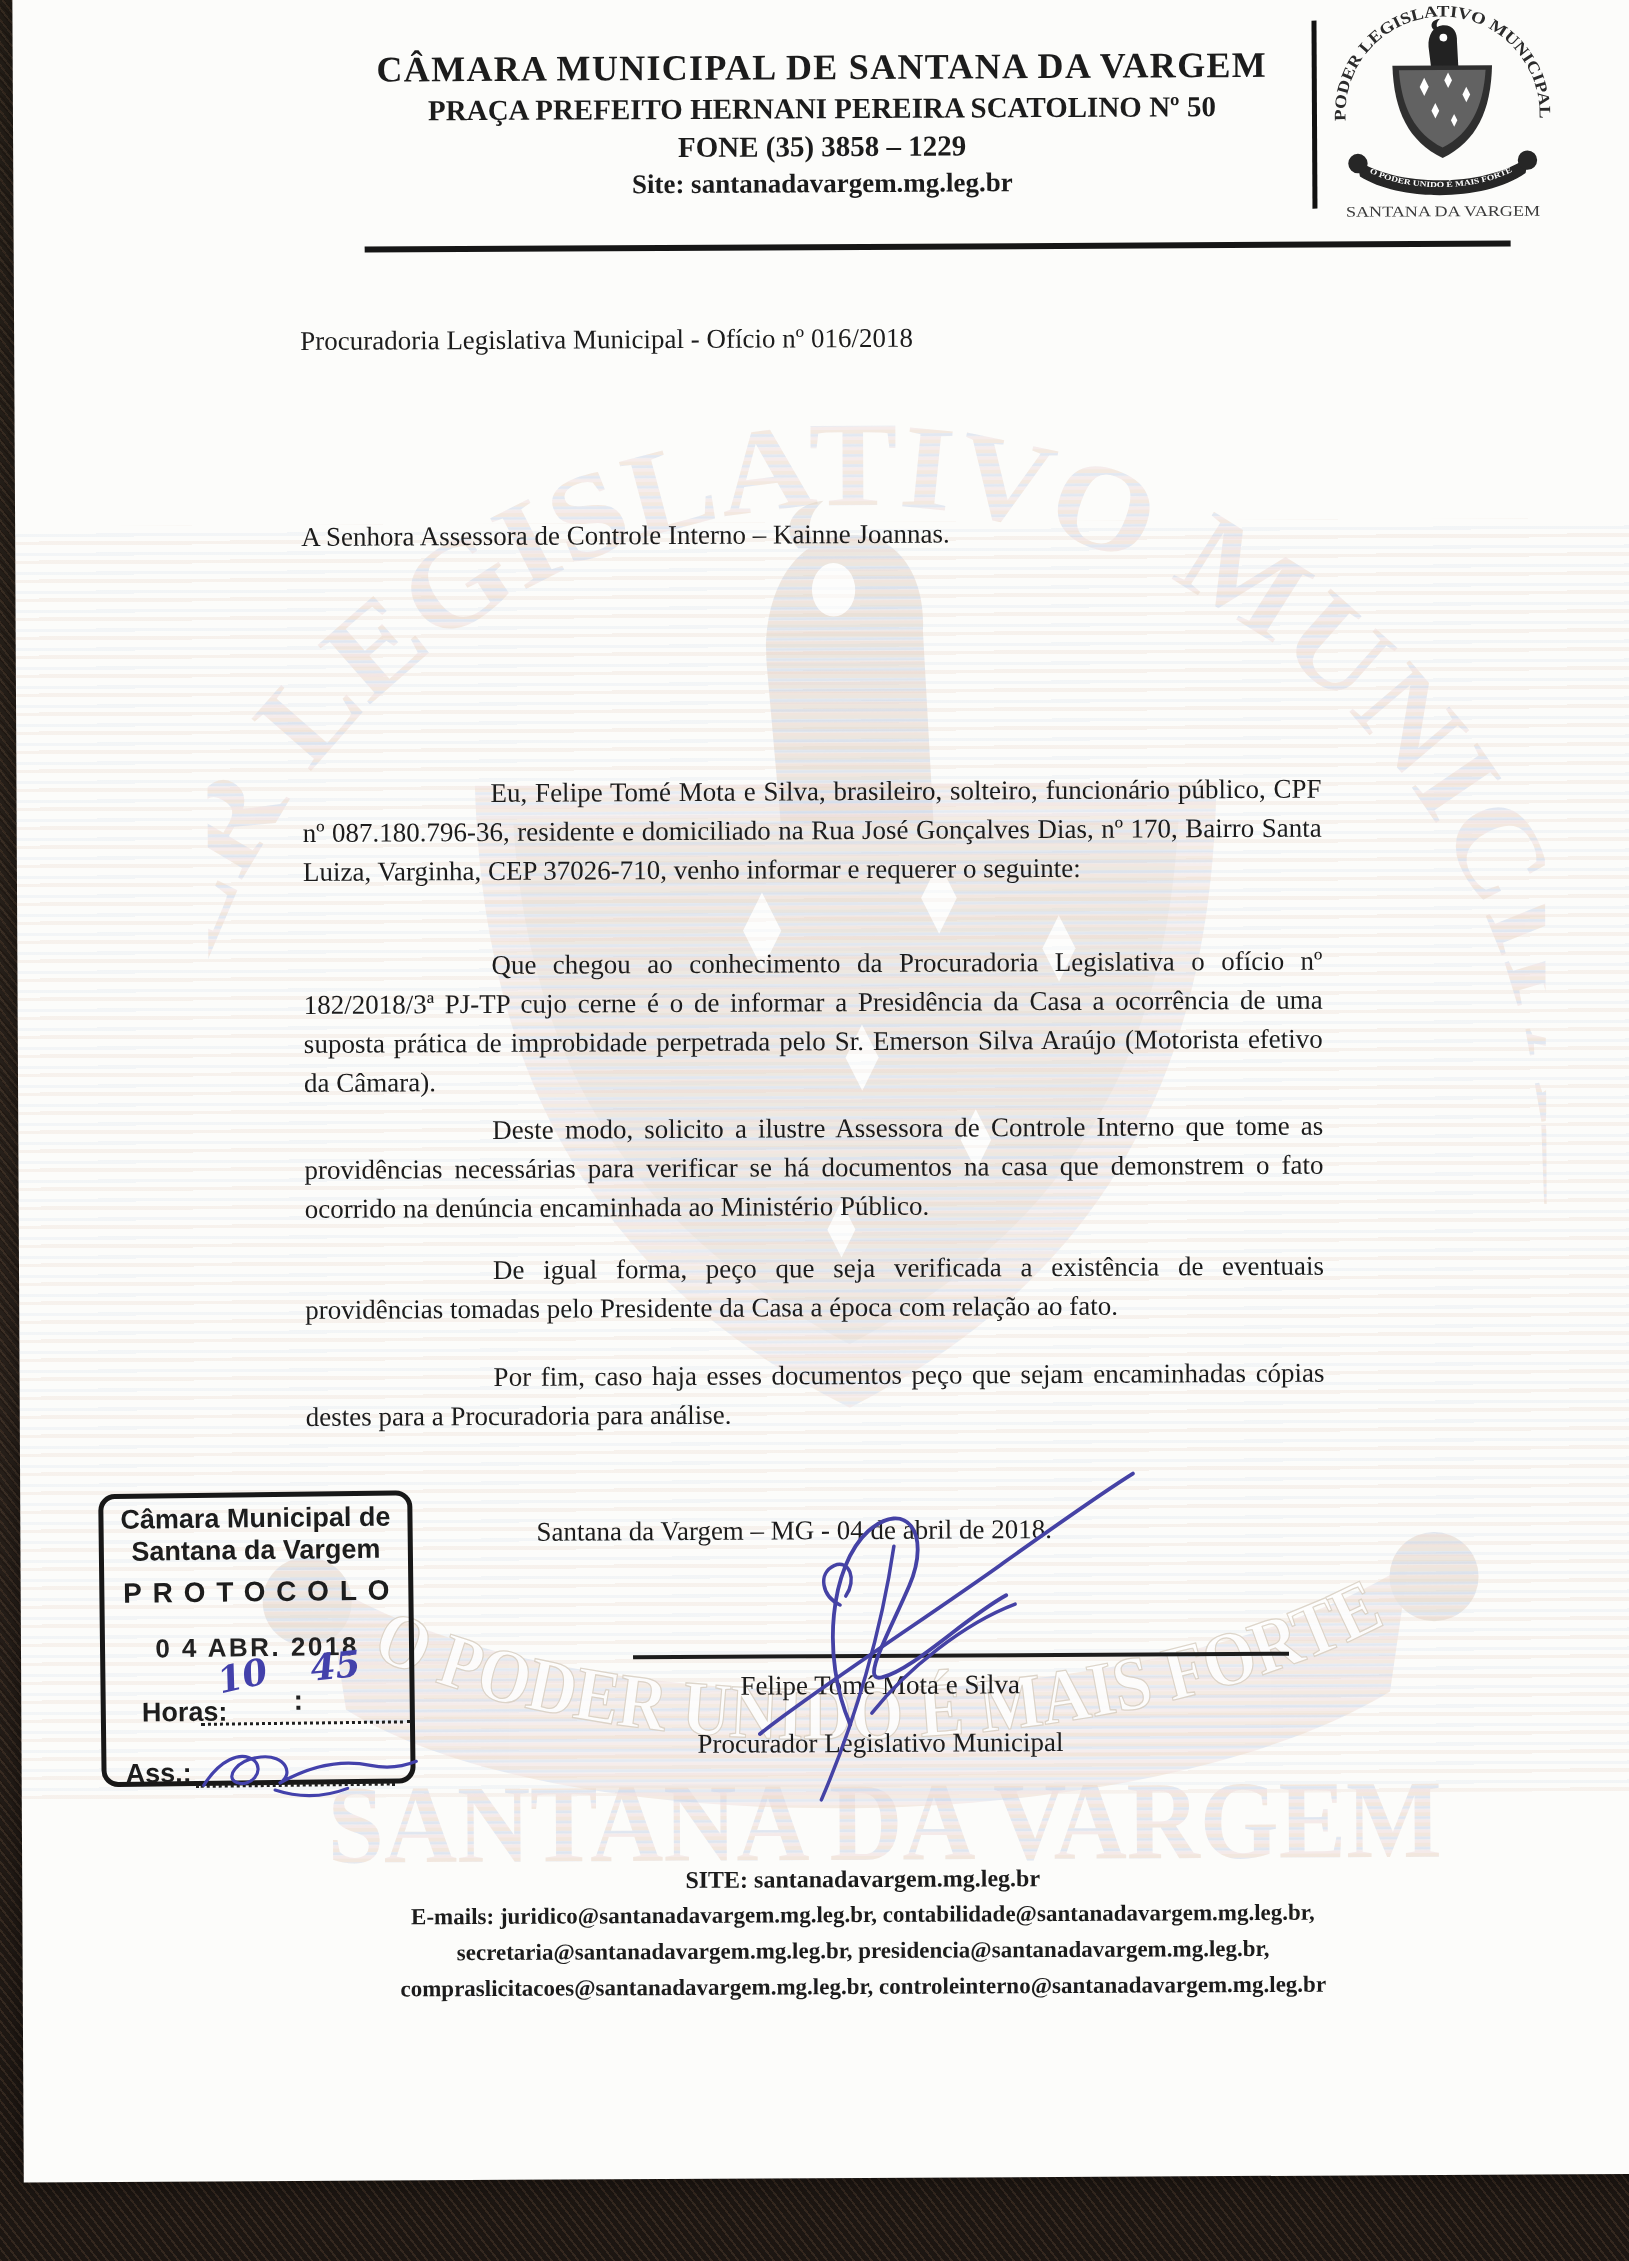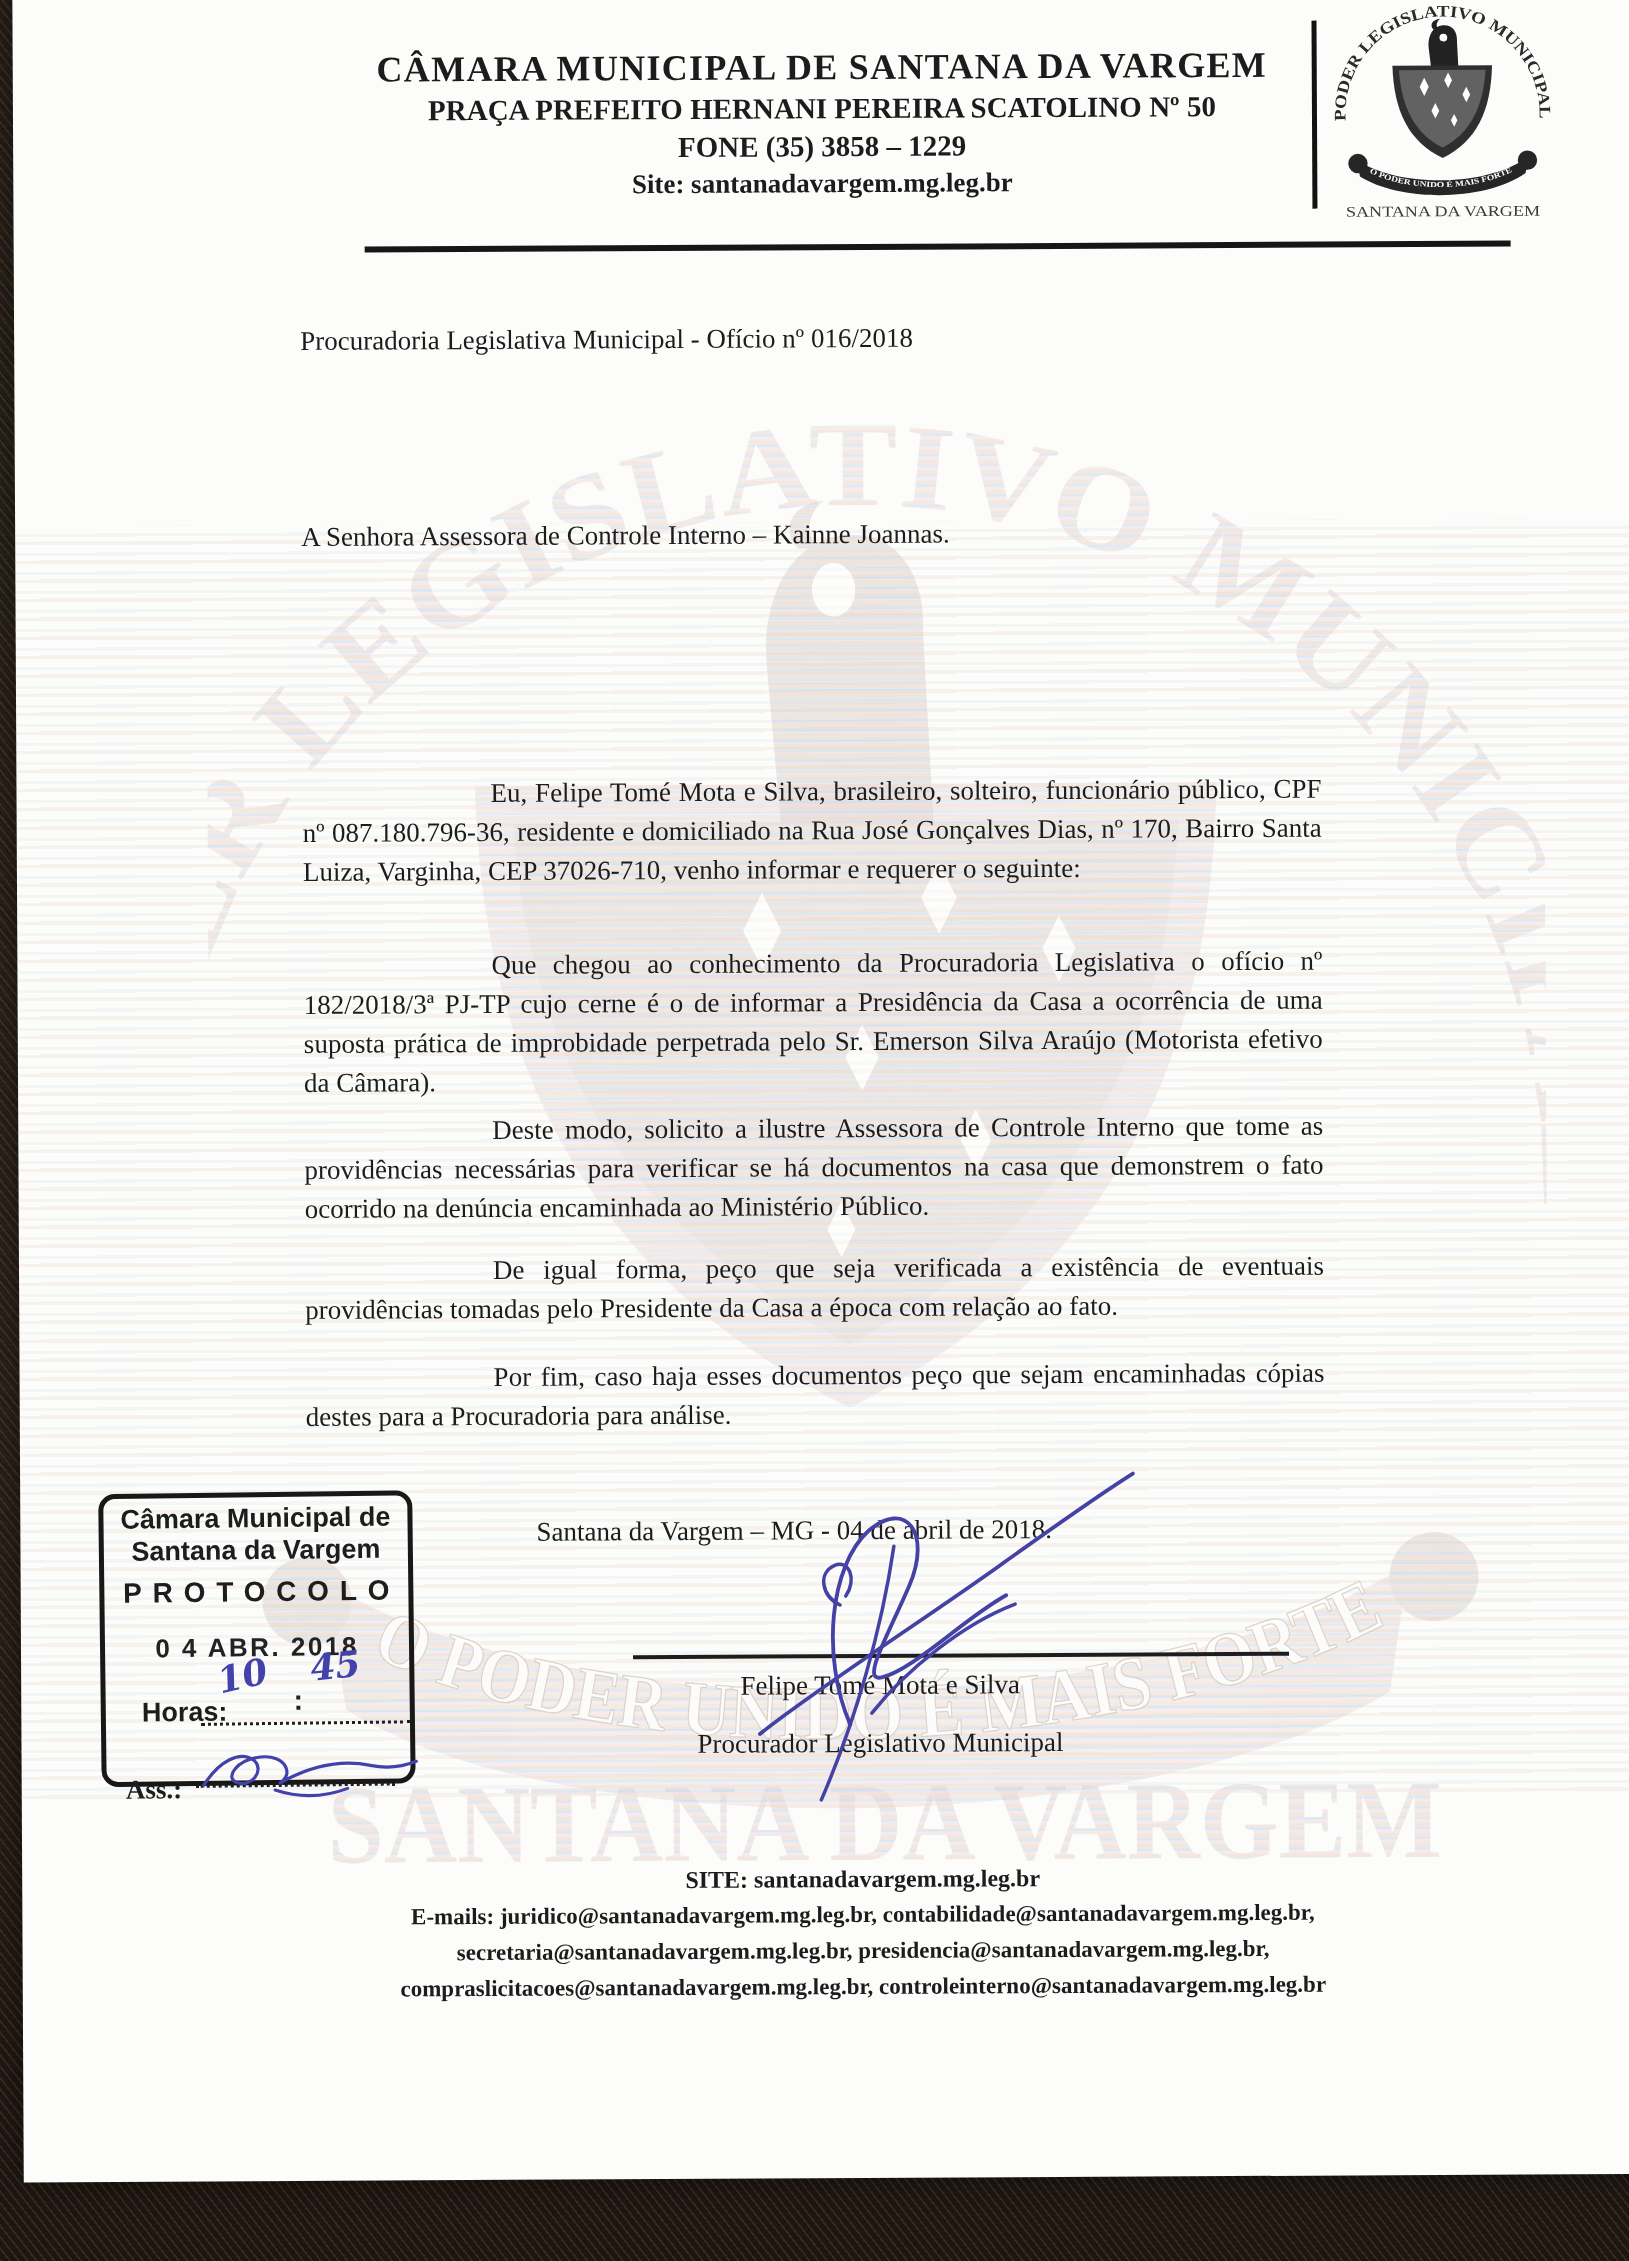--- a/index.html
+++ b/index.html
@@ -38,21 +38,21 @@
   
   #stamp{left:79px;top:1514px;width:304px;height:283px;border:5.7px solid #181818;border-radius:16.6px;
      font-family:"Liberation Sans", sans-serif;color:#1d1d1d;transform:rotate(-0.4deg);}
   #stamp .srow{position:absolute;left:0;width:100%;text-align:center;font-weight:bold;}
   #stamp-line1{top:6.4px;font-size:27px;}
   #stamp-line2{top:38px;font-size:27px;}
   #stamp-title{top:79px;font-size:28px;letter-spacing:10.8px;text-indent:10.8px;}
   #stamp-date{top:135px;font-size:26px;letter-spacing:2.5px;color:#222;}
   .stamp-label{position:absolute;font-size:27px;font-weight:bold;}
   #stamp-horas-label{left:36px;top:199px;}
-  #stamp-ass-label{left:19px;top:276px;font-family:Liberation Serif, serif;}
+  #stamp-ass-label{left:19px;top:260px;}
   .leader{position:absolute;border-bottom:3.2px dotted #1e1e1e;height:0.6px;}
   #horas-leader{left:95px;top:224px;width:210px;}
   #ass-leader{left:89px;top:286px;width:199px;}
   #stamp-colon{position:absolute;left:188px;top:188px;font-size:28px;font-weight:bold;color:#222;}
   .handwrite{position:absolute;font-family:"DejaVu Serif", serif;font-style:italic;color:#4341ab;font-weight:bold;}
   #hand-hours{left:112px;top:157px;font-size:36px;transform:rotate(-12deg);}
   #hand-mins{left:205px;top:148px;font-size:36px;transform:rotate(-5deg);}
   
   #watermark-svg{left:191px;top:363px;z-index:1;}
   .content{z-index:2;}

